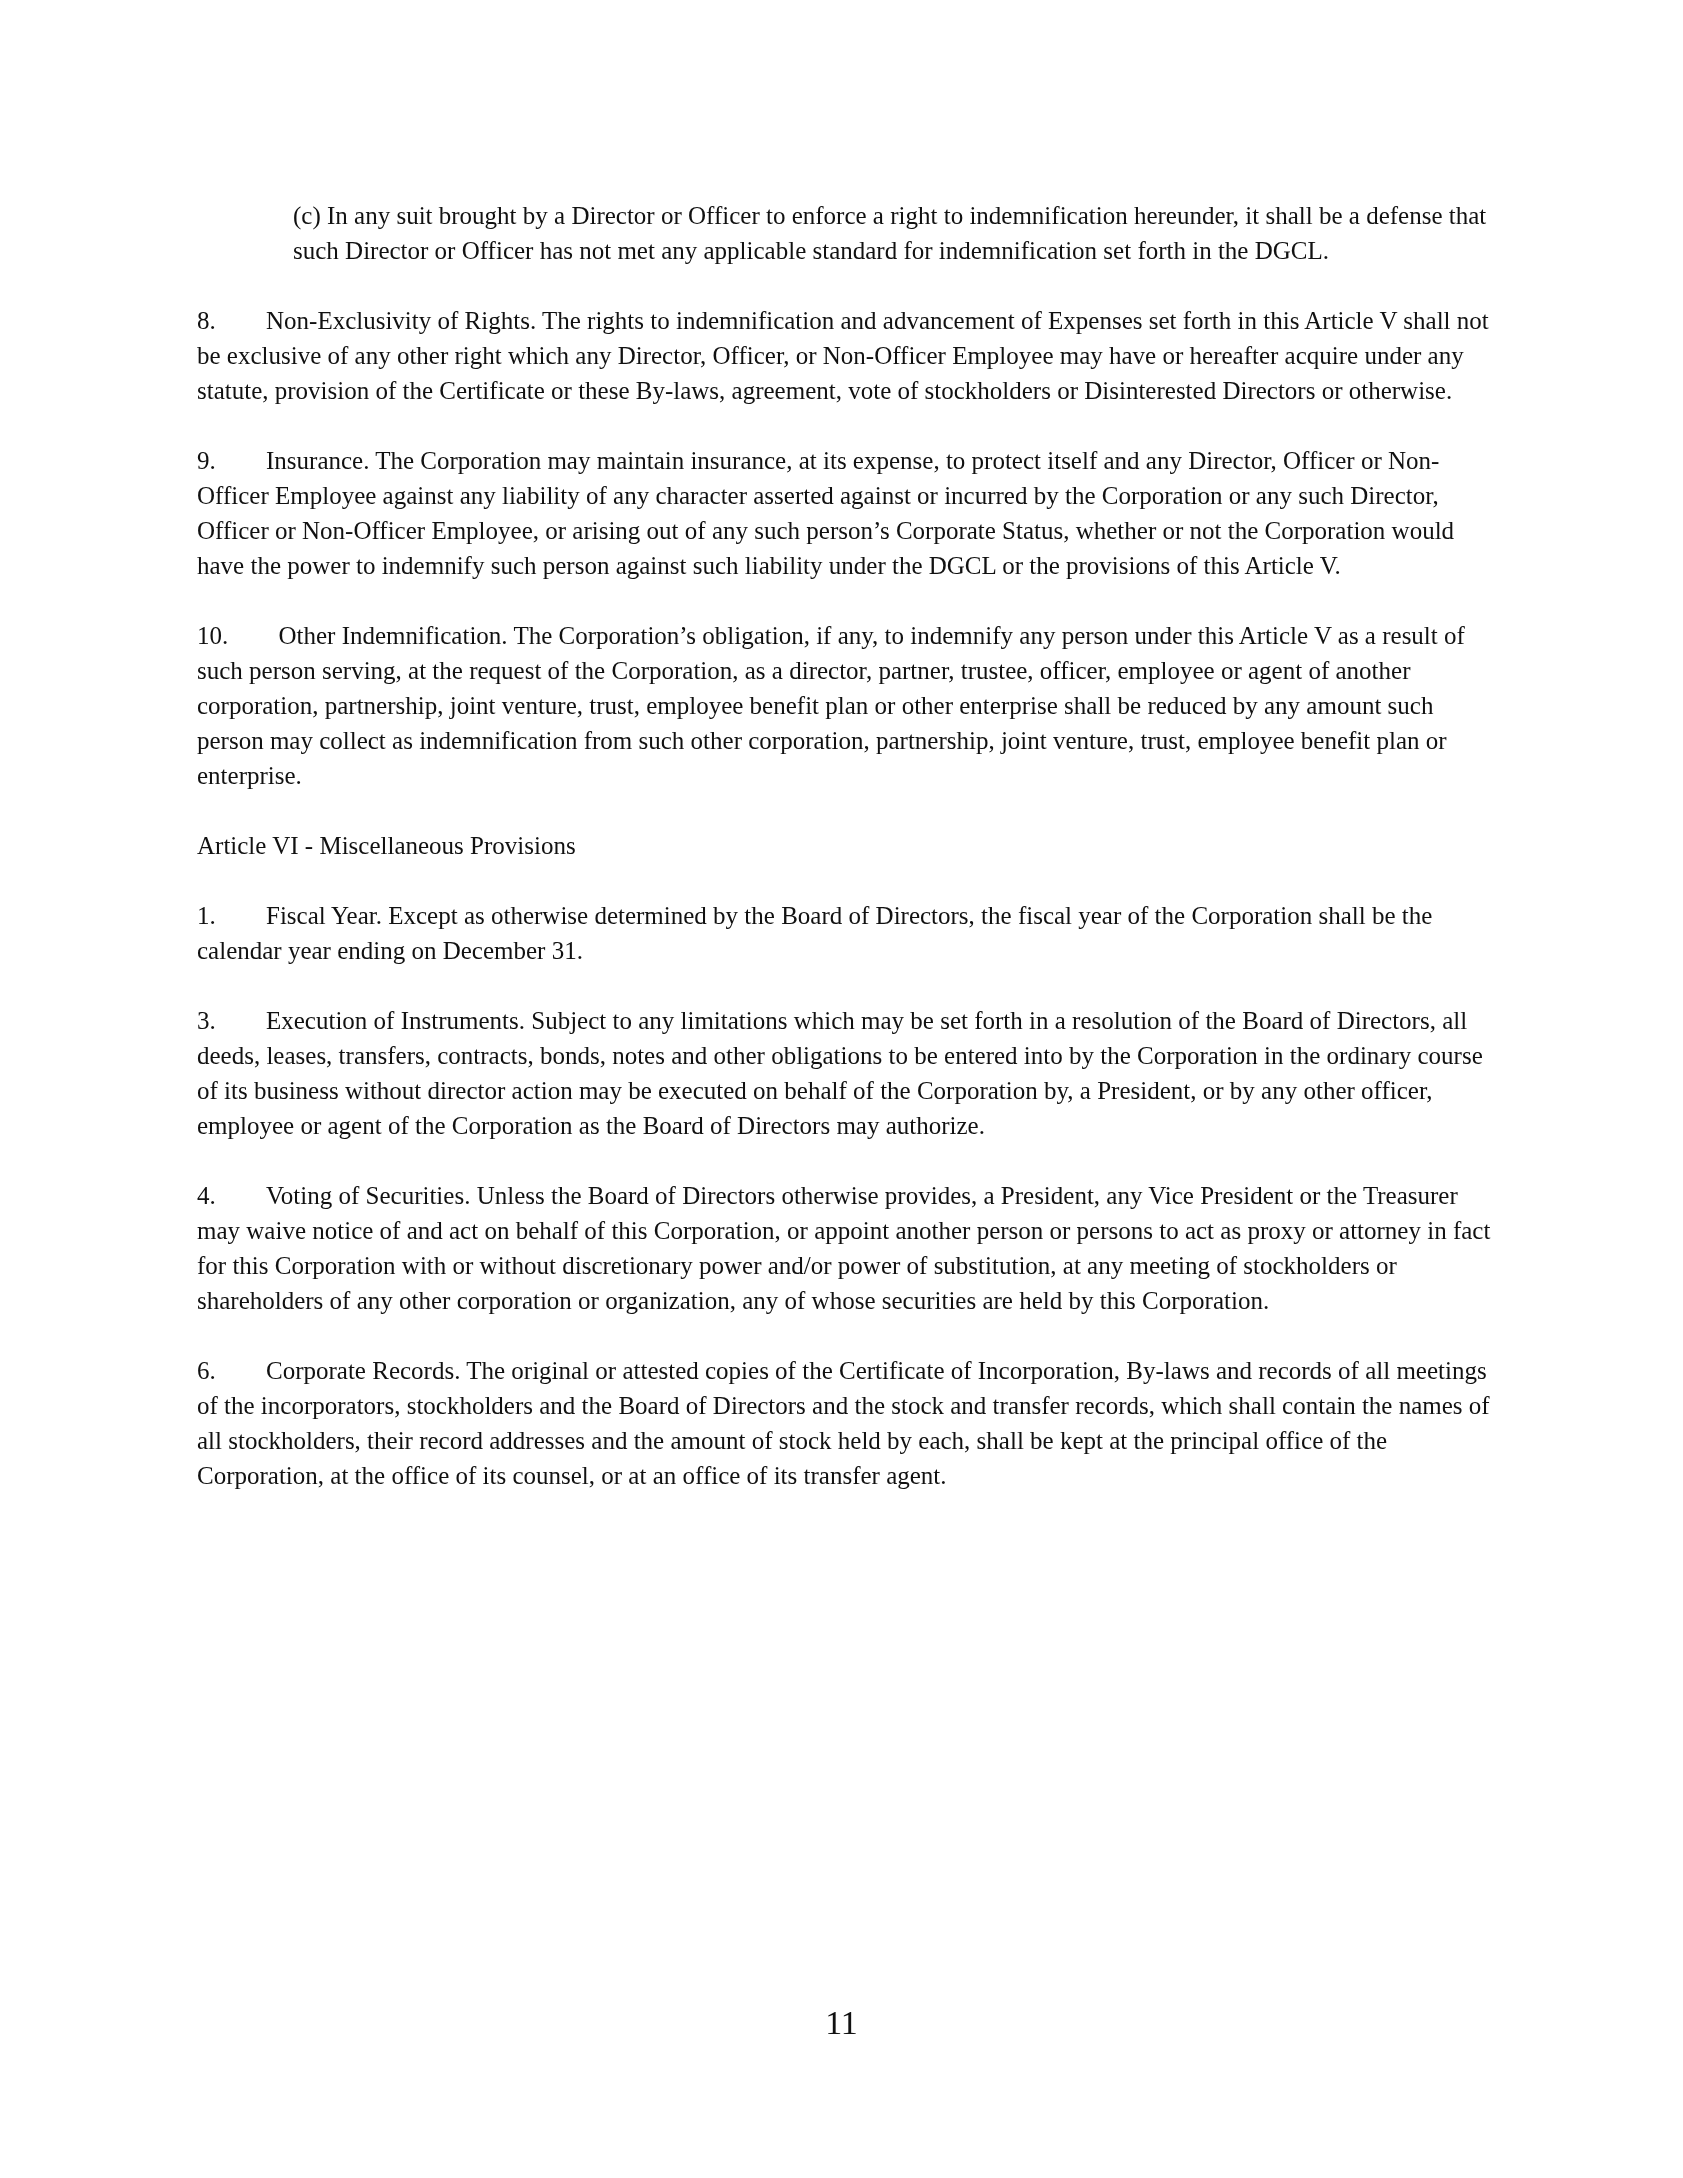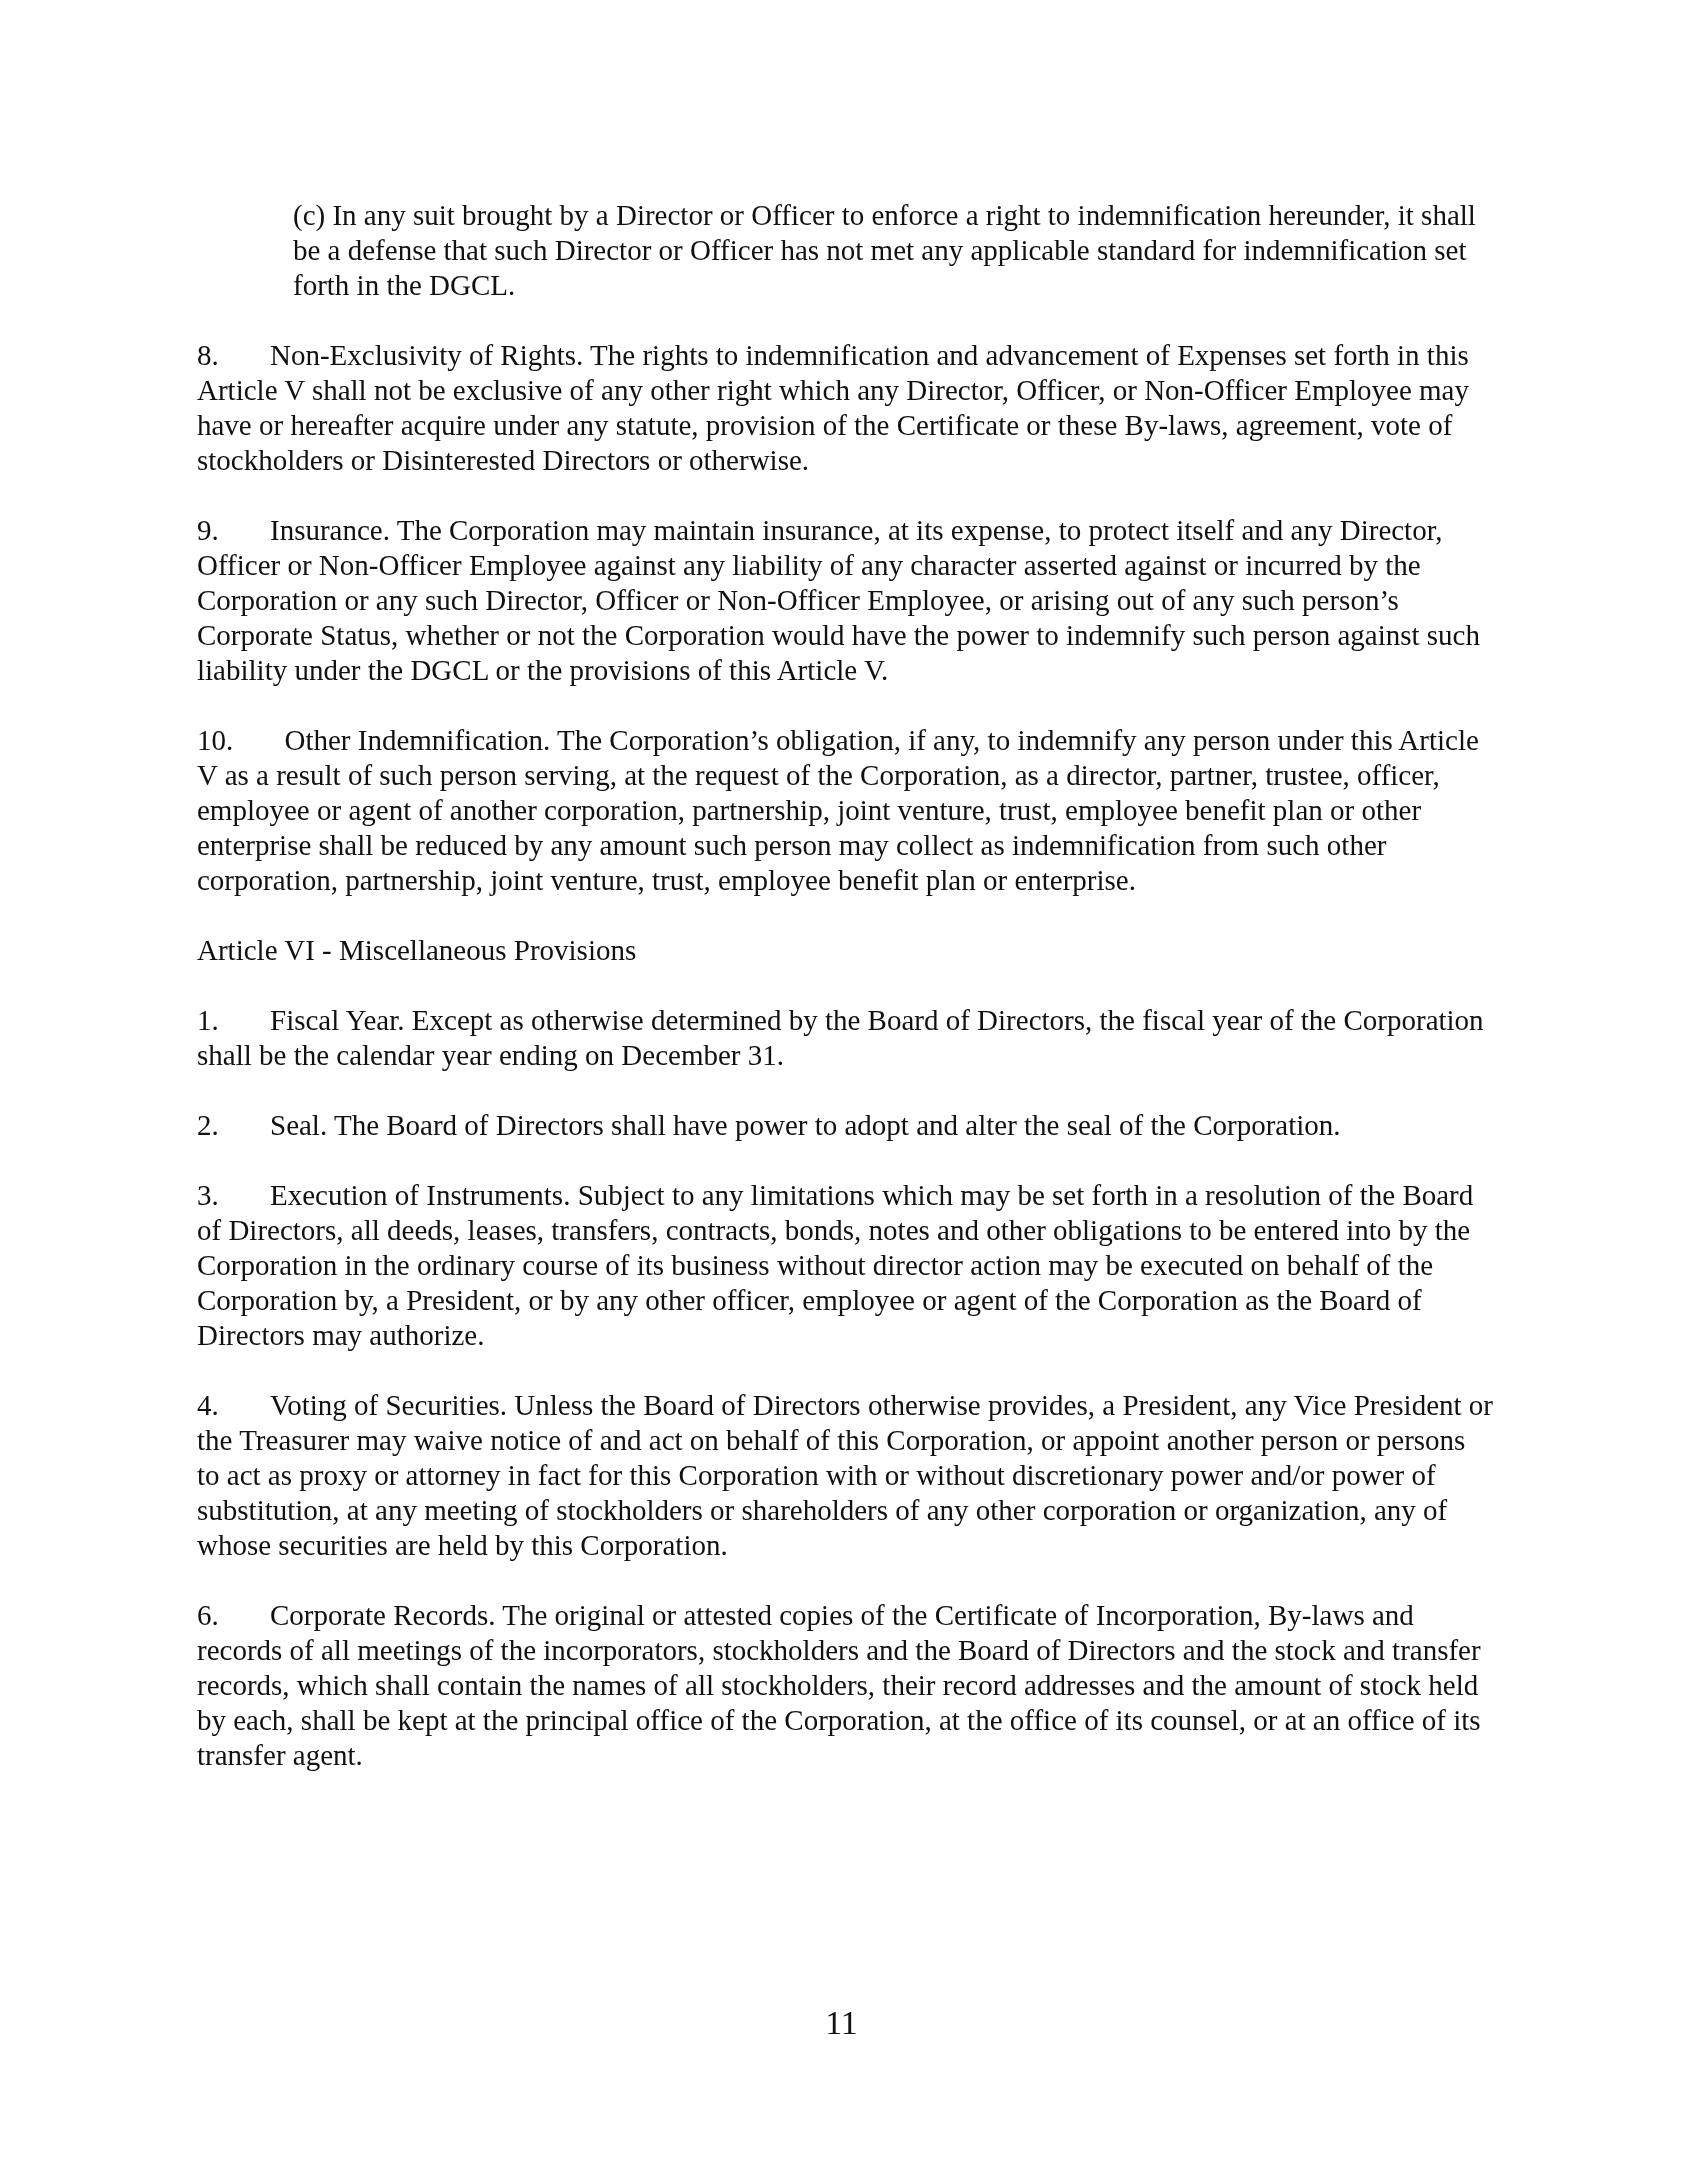--- a/index.html
+++ b/index.html
@@ -13,21 +13,21 @@
       position: relative;
       overflow: hidden;
       font-family: "Liberation Serif", "DejaVu Serif", serif;
       color: #111111;
     }
     .page {
       position: absolute;
       left: 197px;
       top: 198px;
       width: 1297px;
-      font-size: 29px;
+      font-size: 25px;
       line-height: 35px;
     }
     .para {
       margin: 0 0 35px 0;
     }
     .para.indent {
       margin-left: 96px;
       width: 1198px;
     }
     .num { font-weight: normal; }
@@ -56,21 +56,20 @@
   <p class="para"><span class="num">8.</span> <span class="title">Non-Exclusivity of Rights</span><span>.  The rights to indemnification and advancement of Expenses set forth in this Article V shall not be exclusive of any other right which any Director, Officer, or Non-Officer Employee may have or hereafter acquire under any statute, provision of the Certificate or these By-laws, agreement, vote of stockholders or Disinterested Directors or otherwise.</span></p>
 
   <p class="para"><span class="num">9.</span> <span class="title">Insurance</span><span>.  The Corporation may maintain insurance, at its expense, to protect itself and any Director, Officer or Non-Officer Employee against any liability of any character asserted against or incurred by the Corporation or any such Director, Officer or Non-Officer Employee, or arising out of any such person’s Corporate Status, whether or not the Corporation would have the power to indemnify such person against such liability under the DGCL or the provisions of this Article V.</span></p>
 
   <p class="para"><span class="num">10.</span> <span class="title">Other Indemnification</span><span>.  The Corporation’s obligation, if any, to indemnify any person under this Article V as a result of such person serving, at the request of the Corporation, as a director, partner, trustee, officer, employee or agent of another corporation, partnership, joint venture, trust, employee benefit plan or other enterprise shall be reduced by any amount such person may collect as indemnification from such other corporation, partnership, joint venture, trust, employee benefit plan or enterprise.</span></p>
 
   <p class="heading">Article VI - Miscellaneous Provisions</p>
 
   <p class="para"><span class="num">1.</span> <span class="title">Fiscal Year</span><span>.  Except as otherwise determined by the Board of Directors, the fiscal year of the Corporation shall be the calendar year ending on December 31.</span></p>
 
-  <p class="para"><span class="num">2.</span> <span class="title">Seal</span><span>.  The Board of Directors shall have power to adopt and alter the seal of the Corporation.</span></p>
 
   <p class="para"><span class="num">3.</span> <span class="title">Execution of Instruments</span><span>.  Subject to any limitations which may be set forth in a resolution of the Board of Directors, all deeds, leases, transfers, contracts, bonds, notes and other obligations to be entered into by the Corporation in the ordinary course of its business without director action may be executed on behalf of the Corporation by, a President, or by any other officer, employee or agent of the Corporation as the Board of Directors may authorize.</span></p>
 
   <p class="para"><span class="num">4.</span> <span class="title">Voting of Securities</span><span>.  Unless the Board of Directors otherwise provides, a President, any Vice President or the Treasurer may waive notice of and act on behalf of this Corporation, or appoint another person or persons to act as proxy or attorney in fact for this Corporation with or without discretionary power and/or power of substitution, at any meeting of stockholders or shareholders of any other corporation or organization, any of whose securities are held by this Corporation.</span></p>
 
 
   <p class="para"><span class="num">6.</span> <span class="title">Corporate Records</span><span>.  The original or attested copies of the Certificate of Incorporation, By-laws and records of all meetings of the incorporators, stockholders and the Board of Directors and the stock and transfer records, which shall contain the names of all stockholders, their record addresses and the amount of stock held by each, shall be kept at the principal office of the Corporation, at the office of its counsel, or at an office of its transfer agent.</span></p>
 
 </div>
 

